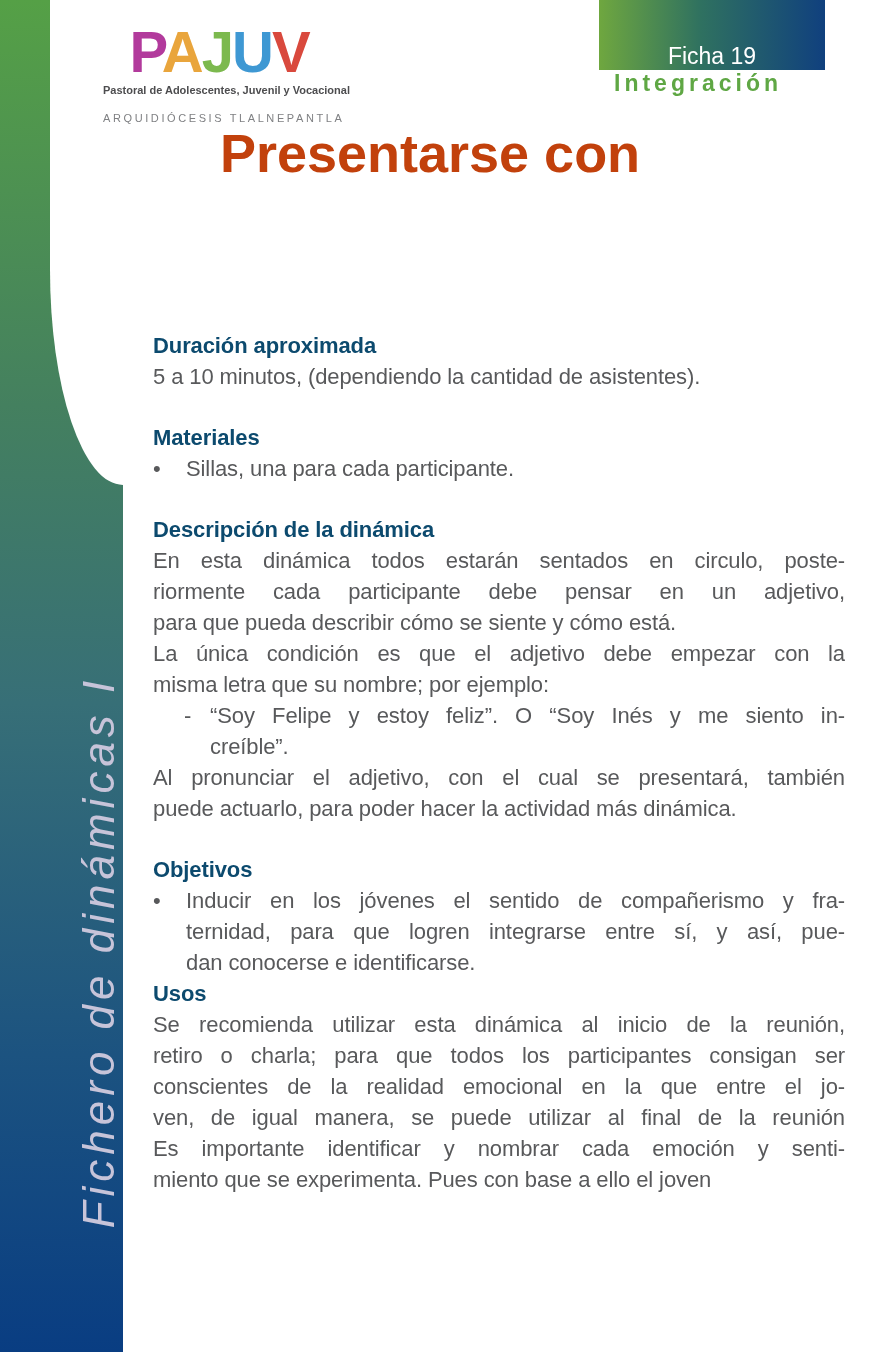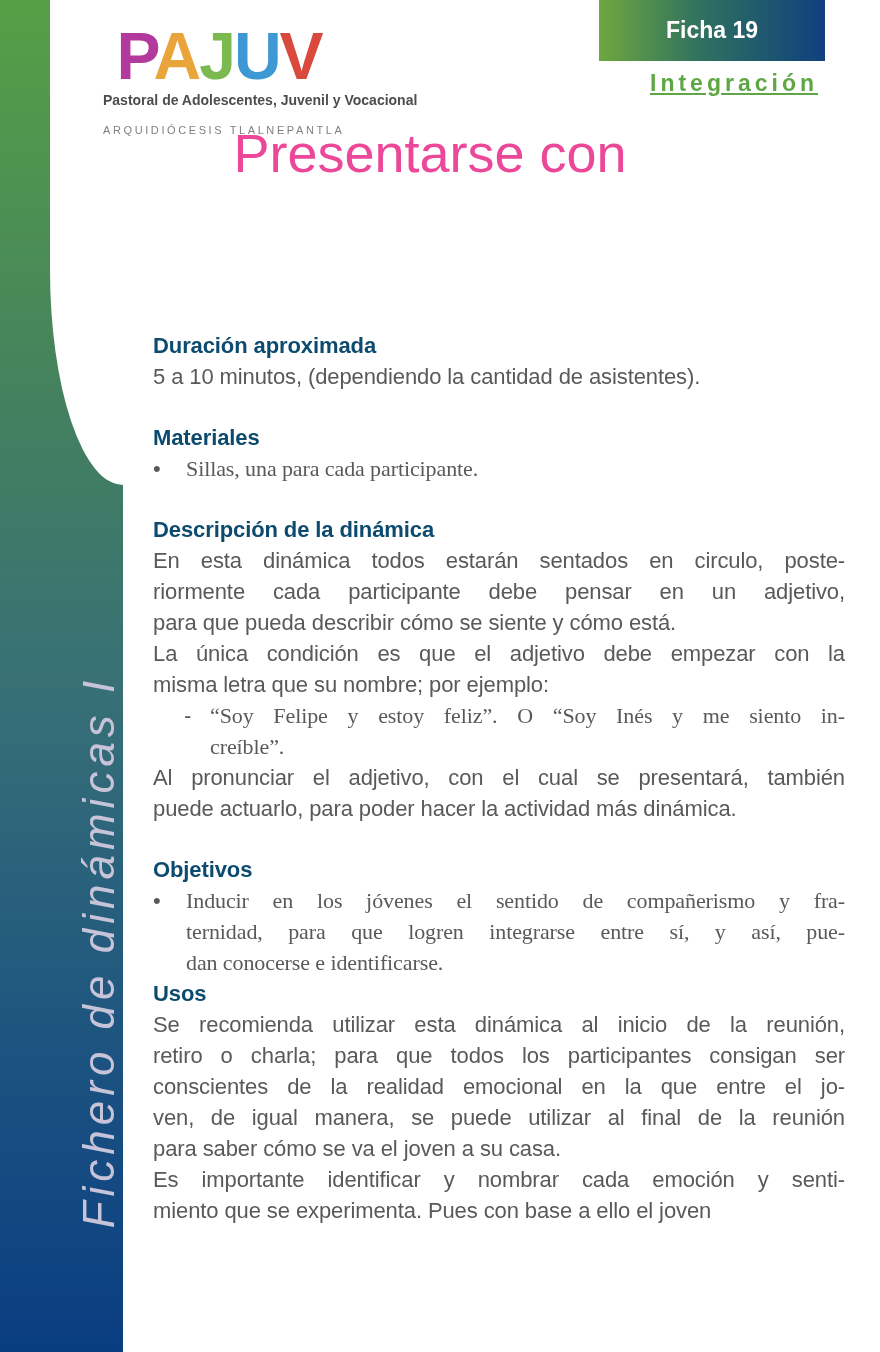--- a/index.html
+++ b/index.html
@@ -17,52 +17,52 @@
     border-bottom-left-radius:73px 215px;
   }
   .sidebar-label{
     position:absolute;left:99px;top:952px;
     transform:translate(-50%,-50%) rotate(-90deg);
     white-space:nowrap;font-style:italic;font-size:44px;letter-spacing:5px;
     color:#c7c4d9;font-weight:400;
   }
   
   .logo{position:absolute;left:103px;top:22px;width:232px;text-align:center;}
-  .logo-word{font-size:66px;font-weight:bold;line-height:1.05;letter-spacing:-2px;}
-  .logo-line1{font-size:14px;font-weight:bold;color:#4d4d4f;white-space:nowrap;margin-top:1px;}
+  .logo-word{font-size:58px;font-weight:bold;line-height:1.05;letter-spacing:-2px;}
+  .logo-line1{font-size:11px;font-weight:bold;color:#4d4d4f;white-space:nowrap;margin-top:1px;}
   .logo-line2{font-size:11px;color:#7f8083;letter-spacing:2.6px;white-space:nowrap;margin-top:16px;}
   
   .banner{
-    position:absolute;left:599px;top:0;width:226px;height:61px;
+    position:absolute;left:599px;top:0;width:226px;height:70px;
     background:linear-gradient(90deg,#6fa73f 0%,#2f7160 45%,#10407e 100%);
-    display:flex;align-items:center;justify-content:center;
-    color:#ffffff;font-size:23px;font-weight:bold;
+    display:flex;align-items:flex-end;justify-content:center;
+    color:#ffffff;font-size:23px;font-weight:normal;
   }
   .category{
-    position:absolute;left:621px;top:70px;width:226px;text-align:center;
-    font-size:23px;font-weight:bold;color:#5fa744;letter-spacing:4px;text-decoration:underline;
+    position:absolute;left:585px;top:70px;width:226px;text-align:center;
+    font-size:23px;font-weight:bold;color:#5fa744;letter-spacing:4px;
   }
   
   .title{
     position:absolute;left:130px;top:116px;width:600px;text-align:center;
-    font-size:54px;line-height:74px;font-weight:normal;color:#ec4899;
+    font-size:54px;line-height:74px;font-weight:bold;color:#c2410c;
   }
   
   .content{
     position:absolute;left:153px;top:330px;width:692px;
     font-size:22px;line-height:31px;color:#58595b;letter-spacing:-0.1px;
   }
   .heading{font-weight:bold;color:#0c4a6e;}
   .gap{height:30px;}
   .line.j{text-align:justify;text-align-last:justify;}
   .item{display:flex;}
   .item .marker{flex:none;width:33px;}
   .item.dash{padding-left:31px;}
   .item.dash .marker{width:26px;}
-  .item .lines{flex:1;min-width:0;font-family:Liberation Serif, serif;}
+  .item .lines{flex:1;min-width:0;}
 </style>
 </head>
 <body>
 
 <div class="sidebar"></div>
 <div class="sidebar-mask"></div>
 <div class="sidebar-label">Fichero de dinámicas I</div>
 
 <div class="logo">
   <div class="logo-word"><span style="color: rgb(178, 58, 156);">P</span><span style="color: rgb(233, 165, 60);">A</span><span style="color: rgb(124, 185, 78);">J</span><span style="color: rgb(62, 152, 211);">U</span><span style="color: rgb(217, 73, 61);">V</span></div>
@@ -132,21 +132,20 @@
         <div class="line">dan conocerse e identificarse.</div>
       </div>
     </div>
     <div class="heading">Usos</div>
     <div class="para">
       <div class="lines">
         <div class="line j">Se recomienda utilizar esta dinámica al inicio de la reunión,</div>
         <div class="line j">retiro o charla; para que todos los participantes consigan ser</div>
         <div class="line j">conscientes de la realidad emocional en la que entre el jo-</div>
         <div class="line j">ven, de igual manera, se puede utilizar al final de la reunión</div>
-        <div class="line">para saber cómo se va el joven a su casa.</div>
       </div>
     </div>
     <div class="para">
       <div class="lines">
         <div class="line j">Es importante identificar y nombrar cada emoción y senti-</div>
         <div class="line">miento que se experimenta. Pues con base a ello el joven</div>
       </div>
     </div>
   </div>
 

